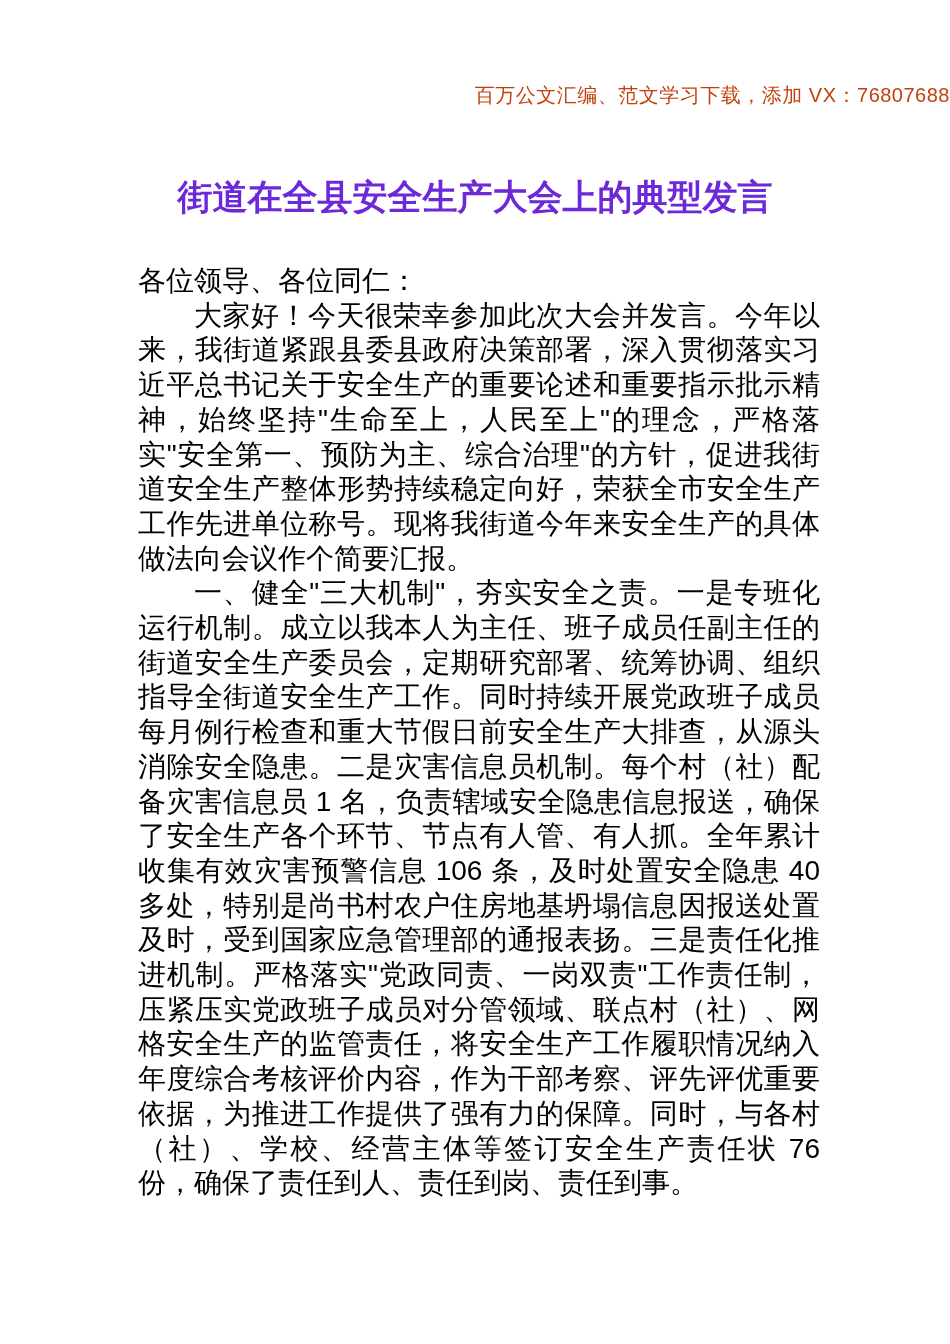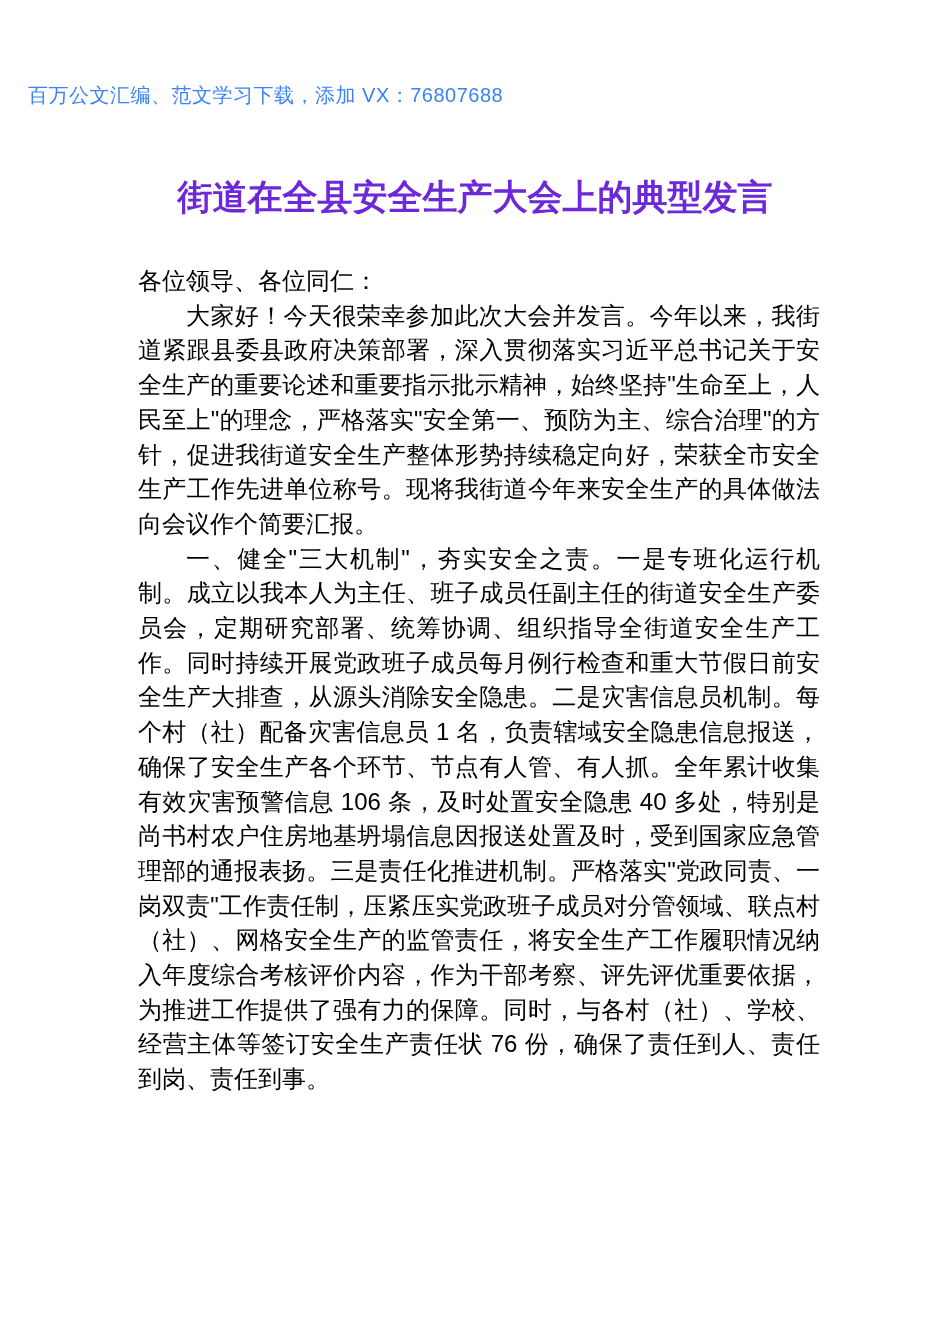--- a/index.html
+++ b/index.html
@@ -15,38 +15,38 @@
     color: #000000;
   }
   .page {
     width: 950px;
     height: 1344px;
     background: #ffffff;
     position: relative;
   }
   .header-note {
     margin: 84px 0 0 0;
-    text-align: left;
+    text-align: right;
     font-size: 20px;
     line-height: 1.1;
-    color: #3b82f6;
+    color: #c2410c;
     letter-spacing: 0.5px;
     padding-left: 28px;
   }
   .doc-title {
     margin: 70px 0 0 0;
     text-align: center;
     font-size: 35px;
     line-height: 1.2;
     font-weight: bold;
     color: #6d28d9;
   }
   .content {
     margin: 46px 130px 0 138px;
-    font-size: 24px;
+    font-size: 28px;
     line-height: 34.7px;
     text-align: justify;
     color: #000000;
   }
   .content p {
     margin: 0;
     padding: 0;
   }
   .content p.indent {
     text-indent: 2em;

